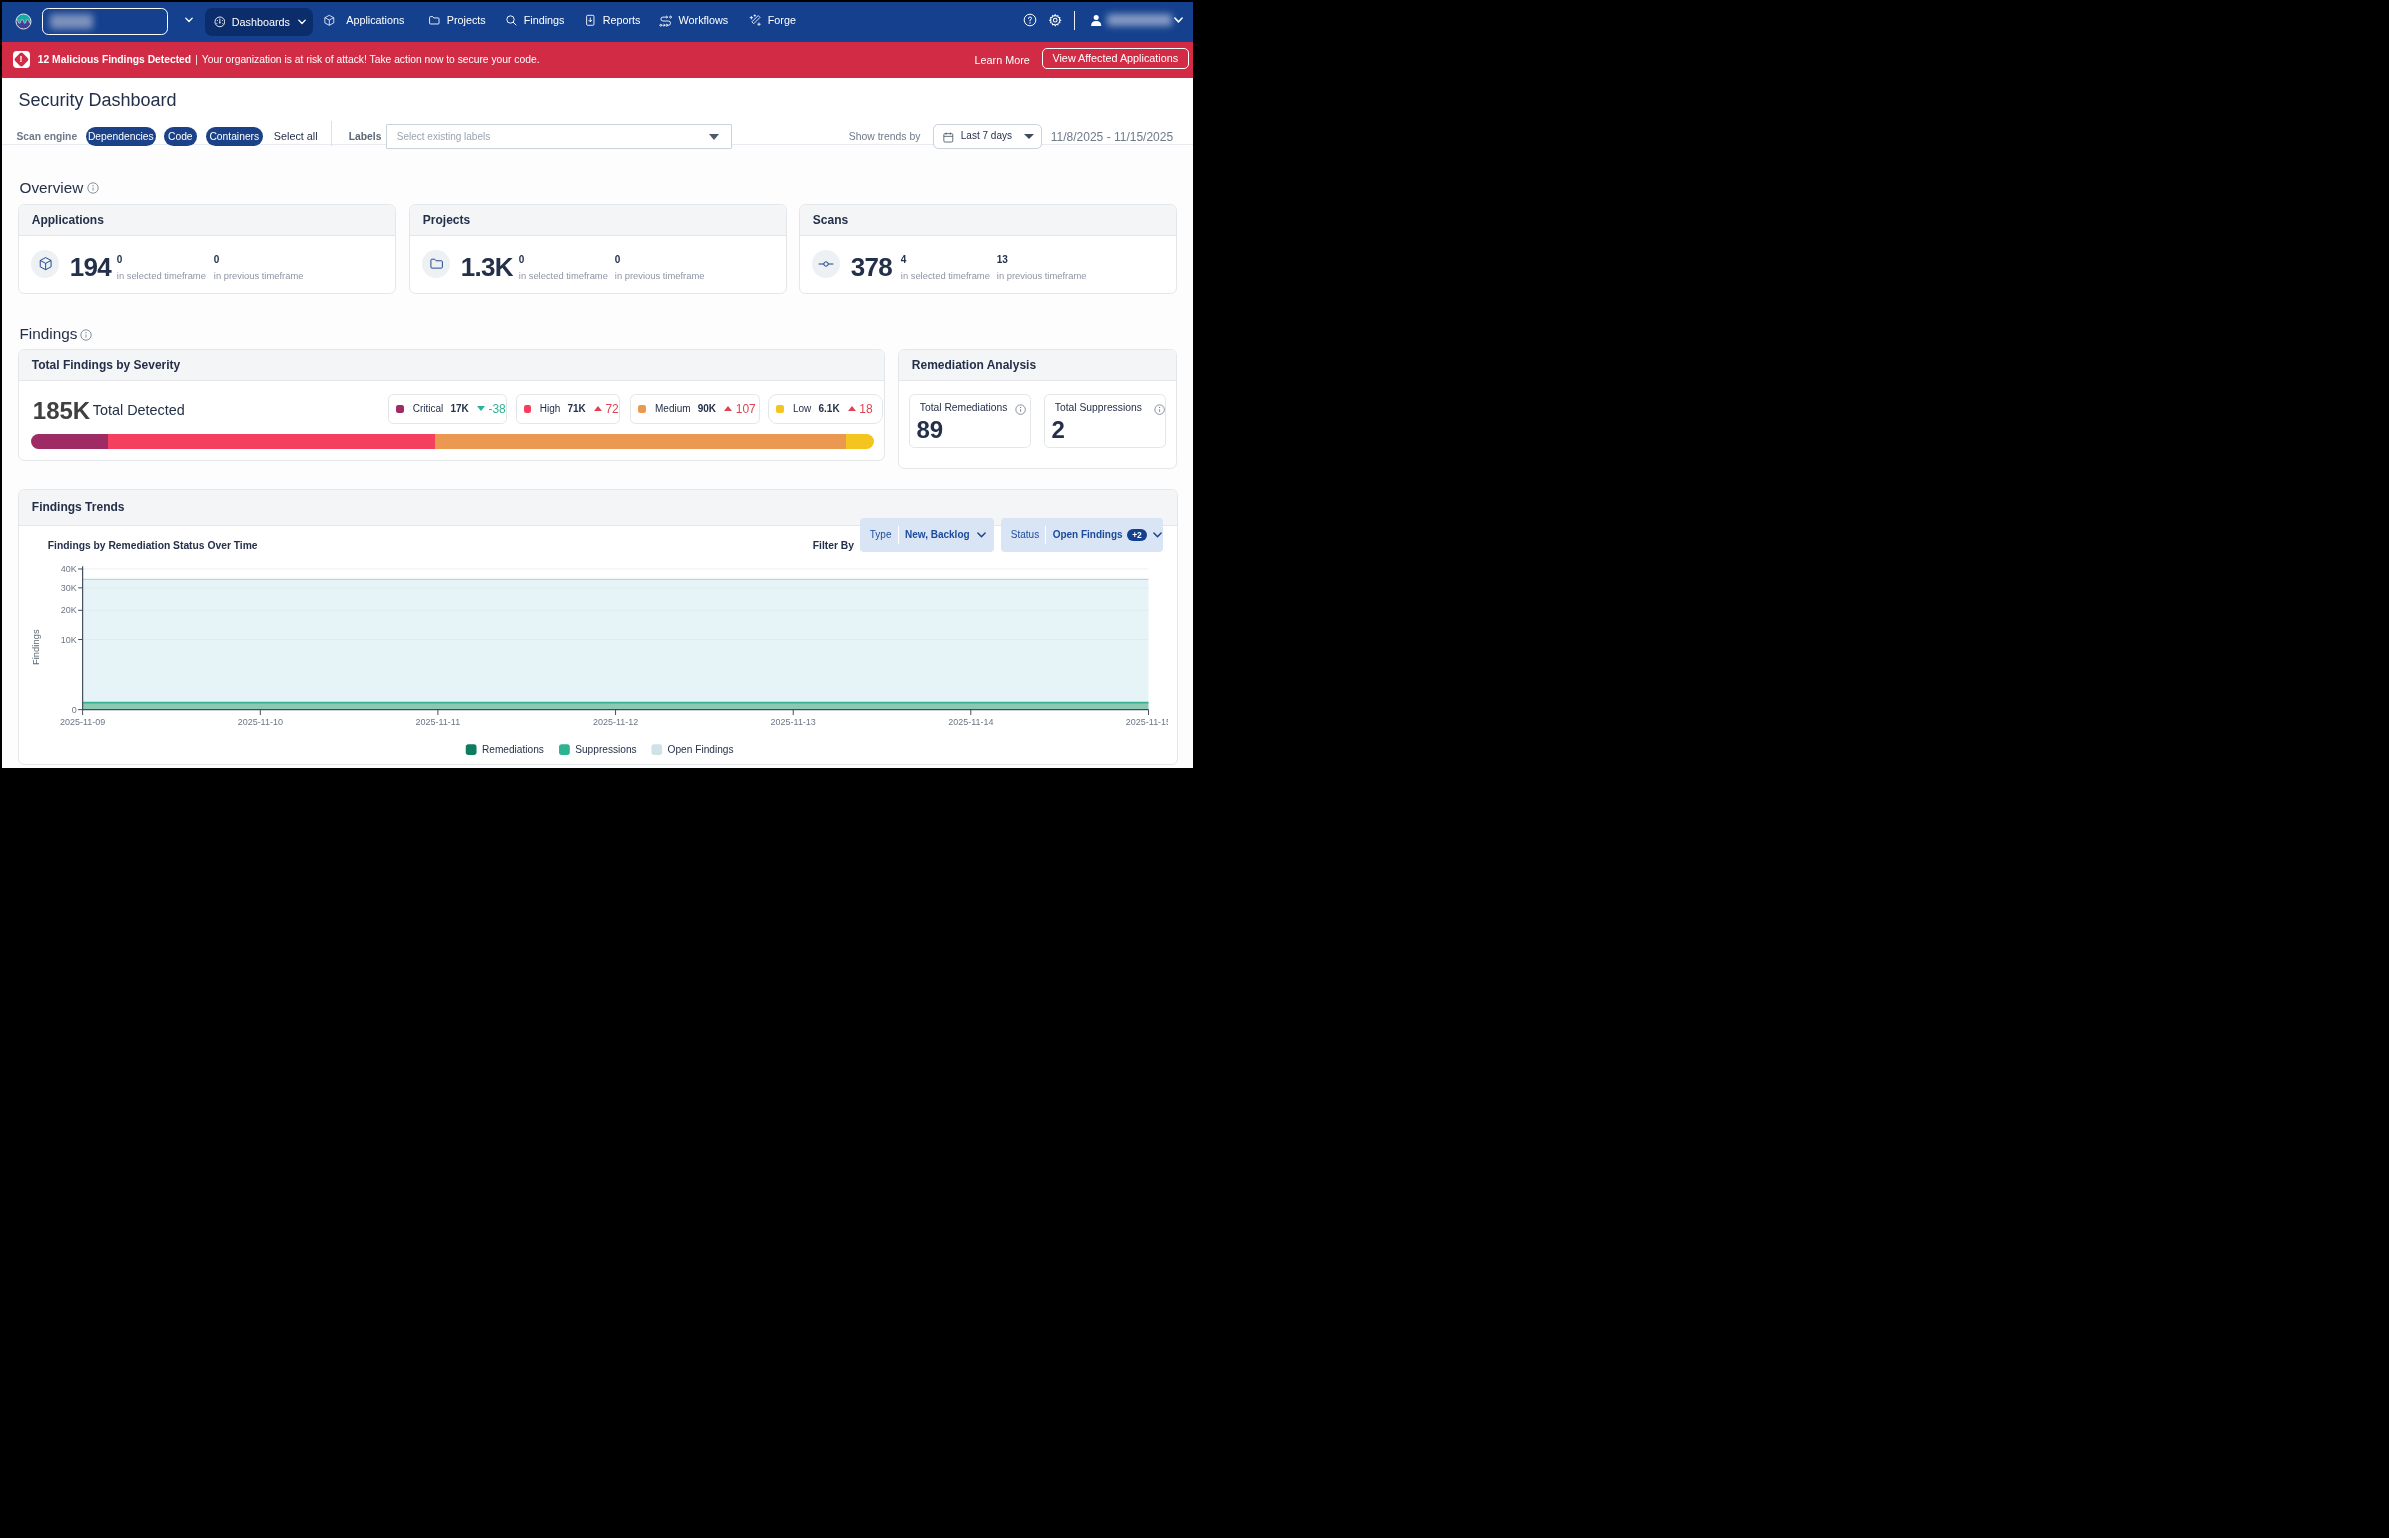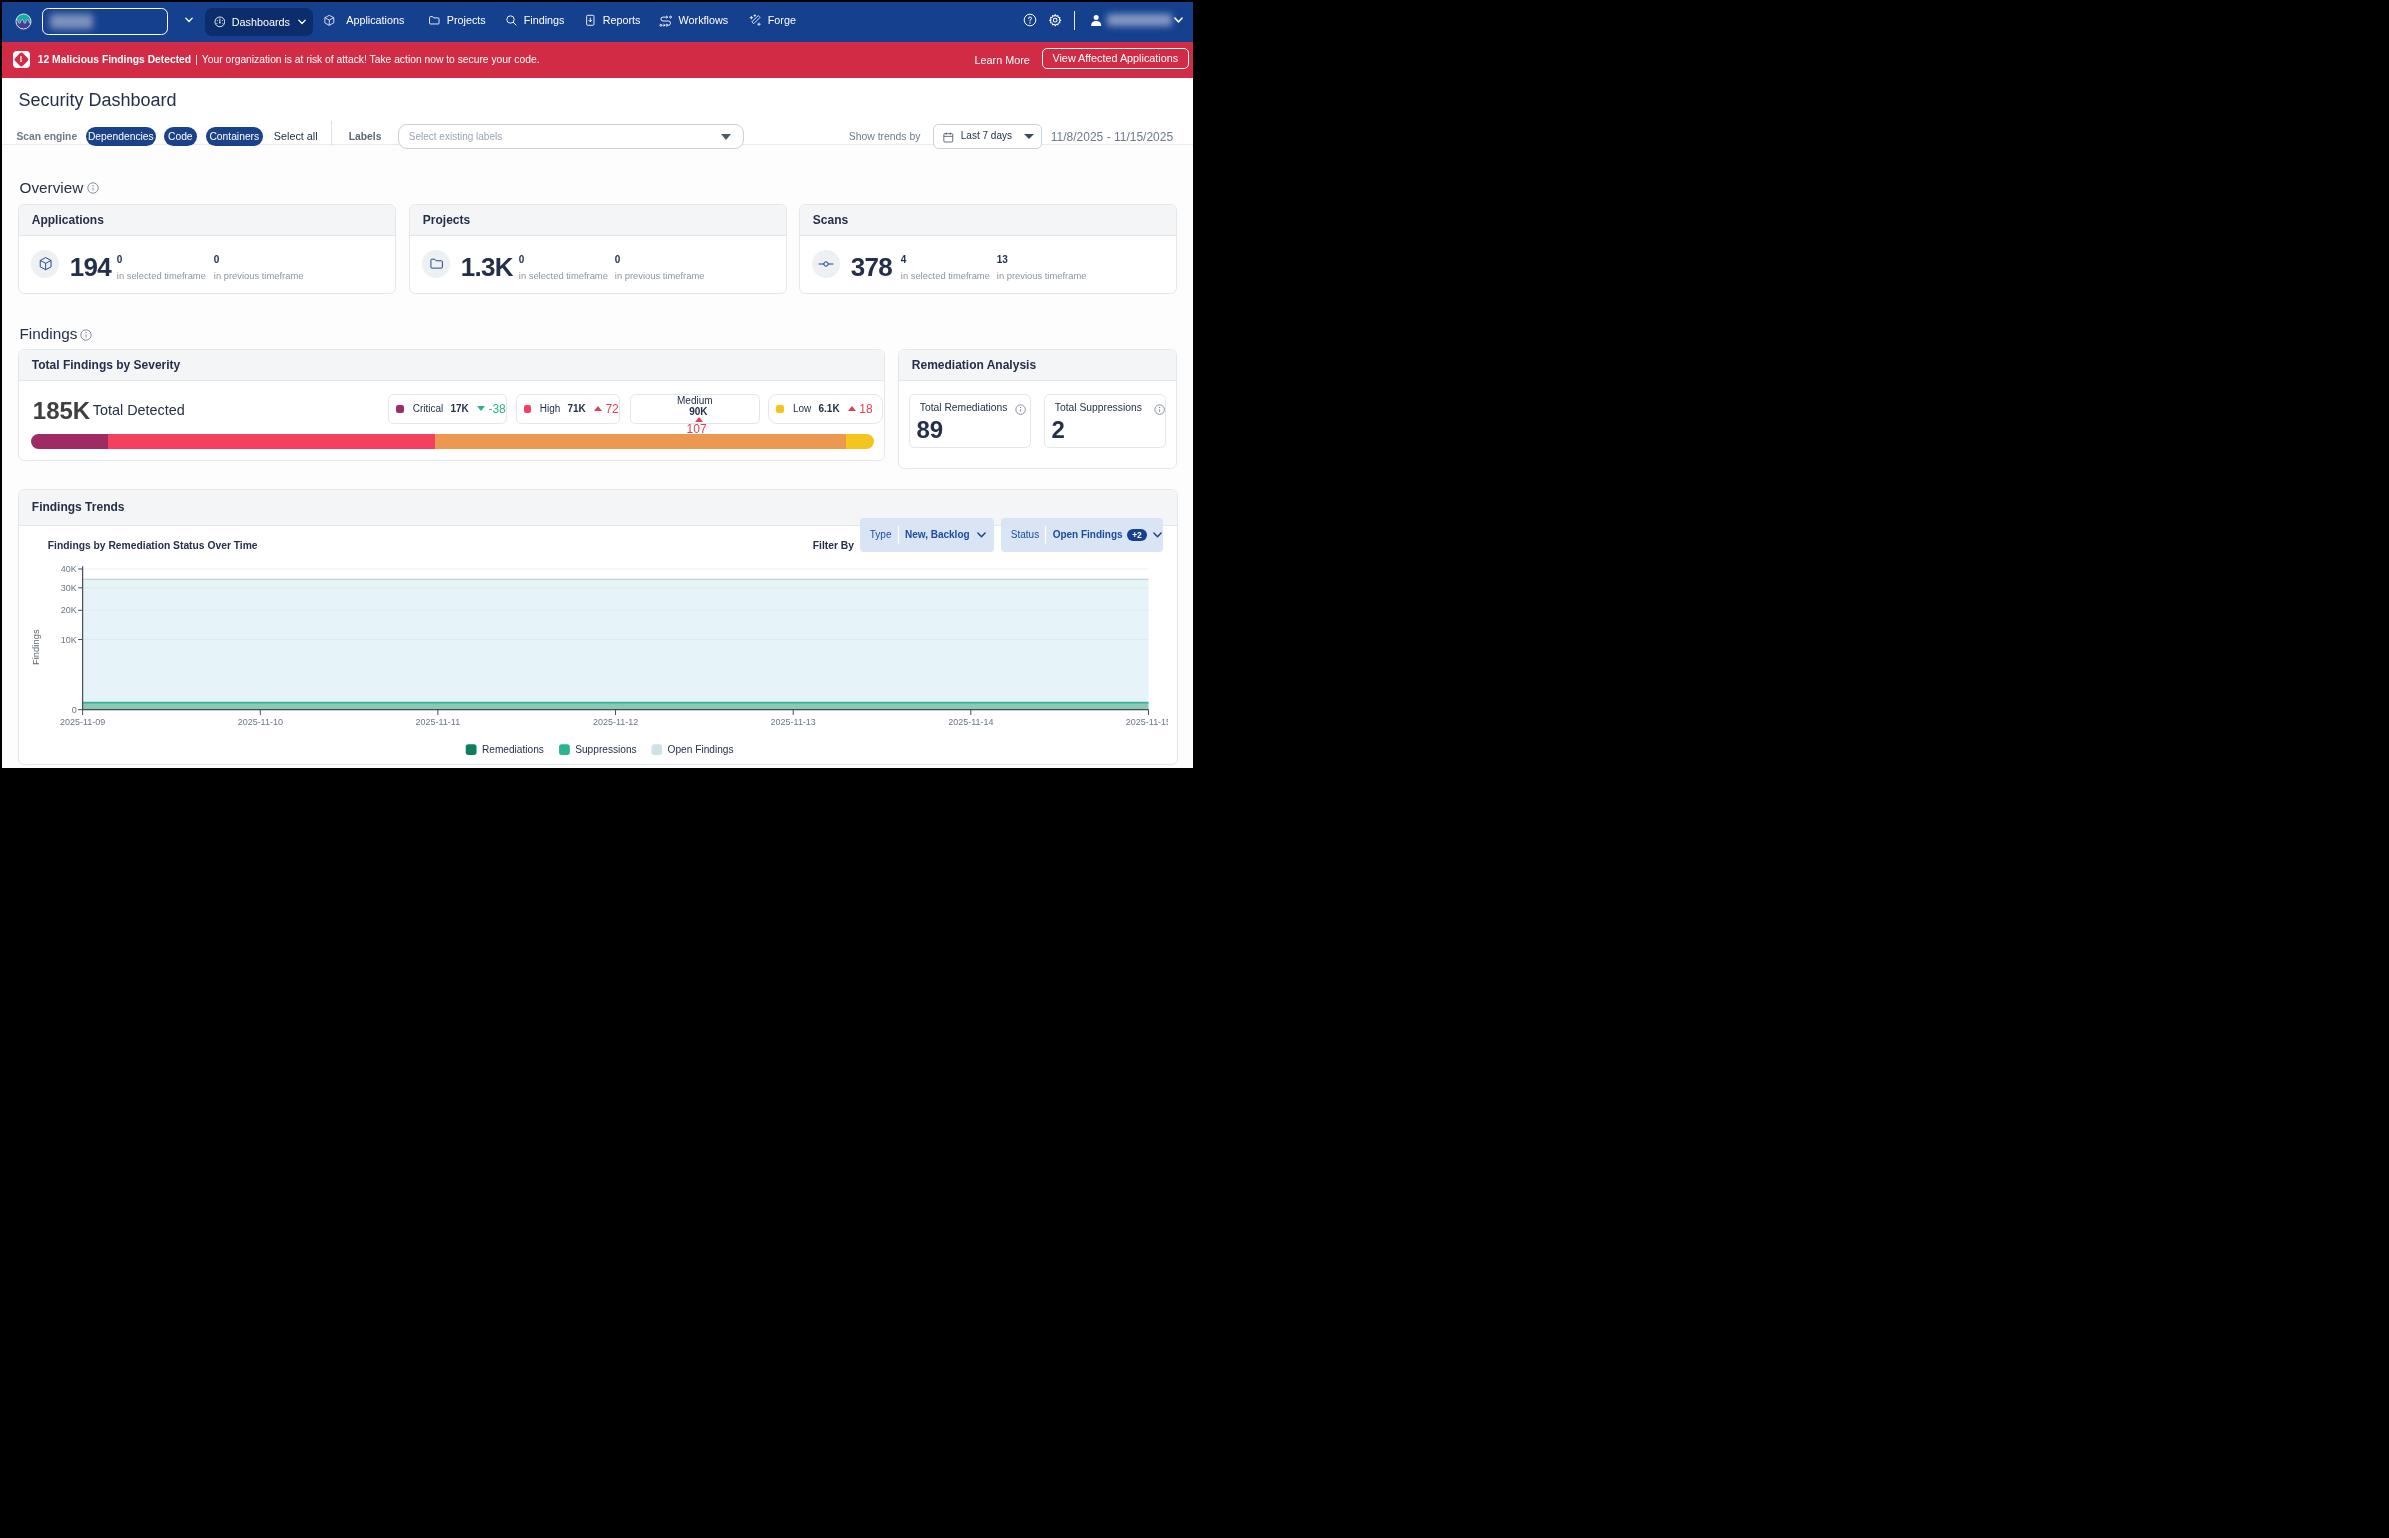--- a/index.html
+++ b/index.html
@@ -174,21 +174,21 @@
 
 <div id="phead"></div>
 <div id="title">Security Dashboard</div>
 <div class="fr" style="left:14.7px; top:129px; font-weight:700; color:#6e7a8a;">Scan engine</div>
 <div class="pill" style="left:84px; width:70px;">Dependencies</div>
 <div class="pill" style="left:162px; width:33px;">Code</div>
 <div class="pill" style="left:204px; width:57px;">Containers</div>
 <div class="fr" style="left:272px; top:128px; font-size:10.8px; color:#243049;">Select all</div>
 <div class="abs" style="left:329px; top:119px; width:0.9px; height:25px; background:#dde1e6;"></div>
 <div class="fr" style="left:347px; top:129px; font-weight:700; color:#5b6675;">Labels</div>
-<div class="abs" style="left:396px; top:122px; width:346px; height:25px; border:0.9px solid #c9d1da; border-radius:9px; background:#fff;">
+<div class="abs" style="left:384px; top:122px; width:346px; height:25px; border:0.9px solid #c9d1da; border-radius:1px; background:#fff;">
   <div class="abs" style="left:10px; top:5.8px; font-size:10px; color:#9aa4b2;">Select existing labels</div>
   <div class="abs" style="right:11.7px; top:9.4px; width:0; height:0; border-left:5.8px solid transparent; border-right:5.8px solid transparent; border-top:6.3px solid #4e5a68;"></div>
 </div>
 <div class="fr" style="left:847px; top:129px; font-size:10.4px; color:#6e7a8a;">Show trends by</div>
 <div class="abs" style="left:931px; top:122px; width:109px; height:25px; border:0.9px solid #c9d1da; border-radius:5.4px; background:#fff;">
   <svg class="abs" style="left:8px; top:5.8px;" width="12.6" height="12.6" viewBox="0 0 24 24" fill="none" stroke="#3f4b5c" stroke-width="1.5">
         <rect x="3.5" y="5" width="17" height="16" rx="2"></rect>
         <line x1="3.5" y1="10.2" x2="20.5" y2="10.2"></line>
         <line x1="8" y1="3" x2="8" y2="7"></line>
         <line x1="16" y1="3" x2="16" y2="7"></line>
@@ -257,21 +257,21 @@
     </svg>
 
 <div class="card" style="left:16px; top:347px; width:867px; height:112px;">
   <div class="chead">Total Findings by Severity</div>
 </div>
 <div class="abs" style="left:31px; top:397px; font-size:24px; font-weight:700; color:#404040; line-height:1;">185K</div>
 <div class="abs" style="left:91px; top:401px; font-size:14.4px; color:#243049; line-height:1;">Total Detected</div>
 
 <div class="chip" style="left:386px; width:119px;"><div class="sq" style="background:#9e2b63;"></div>Critical<b style="margin-left:7.2px;">17K</b><div class="ad"></div><div class="dt" style="color:#2cb392;">-38</div></div>
 <div class="chip" style="left:514px; width:104px;"><div class="sq" style="background:#f43f5e;"></div>High<b style="margin-left:7.2px;">71K</b><div class="au"></div><div class="dt" style="color:#dd4353;">72</div></div>
-<div class="chip" style="left:628px; width:130px;flex-direction:column;"><div class="sq" style="background:#eb9950;"></div>Medium<b style="margin-left:7.2px;">90K</b><div class="au"></div><div class="dt" style="color:#dd4353;">107</div></div>
+<div class="chip" style="left:628px; width:130px;"><div class="sq" style="background:#eb9950;"></div>Medium<b style="margin-left:7.2px;">90K</b><div class="au"></div><div class="dt" style="color:#dd4353;">107</div></div>
 <div class="chip" style="left:766px; width:115px;border-radius:9px;"><div class="sq" style="background:#f4c51e;"></div>Low<b style="margin-left:7.2px;">6.1K</b><div class="au"></div><div class="dt" style="color:#dd4353;">18</div></div>
 
 <div class="abs" style="left:29px; top:432px; width:843px; height:15.6px; border-radius:7.7px; overflow:hidden; display:flex;">
   <div style="width:77px; background:#9e2b63;"></div>
   <div style="width:327px; background:#f43f5e;"></div>
   <div style="width:411px; background:#eb9950;"></div>
   <div style="width:28px; background:#f4c51e;"></div>
 </div>
 
 <div class="card" style="left:896px; top:347px; width:279px; height:120px;">

